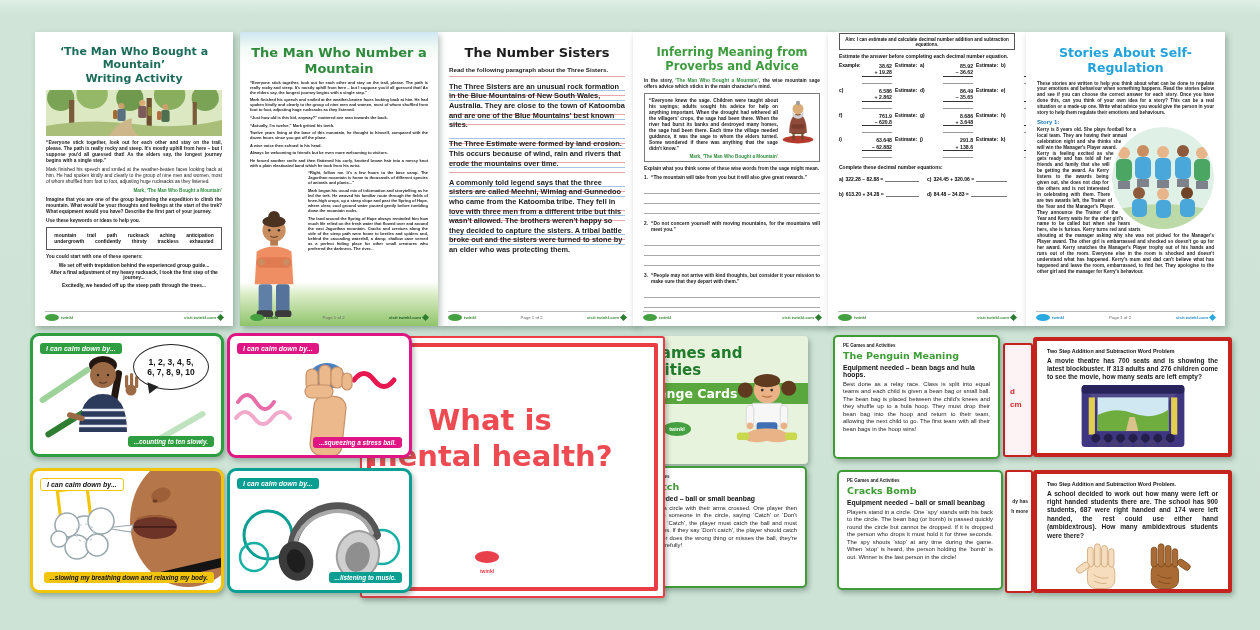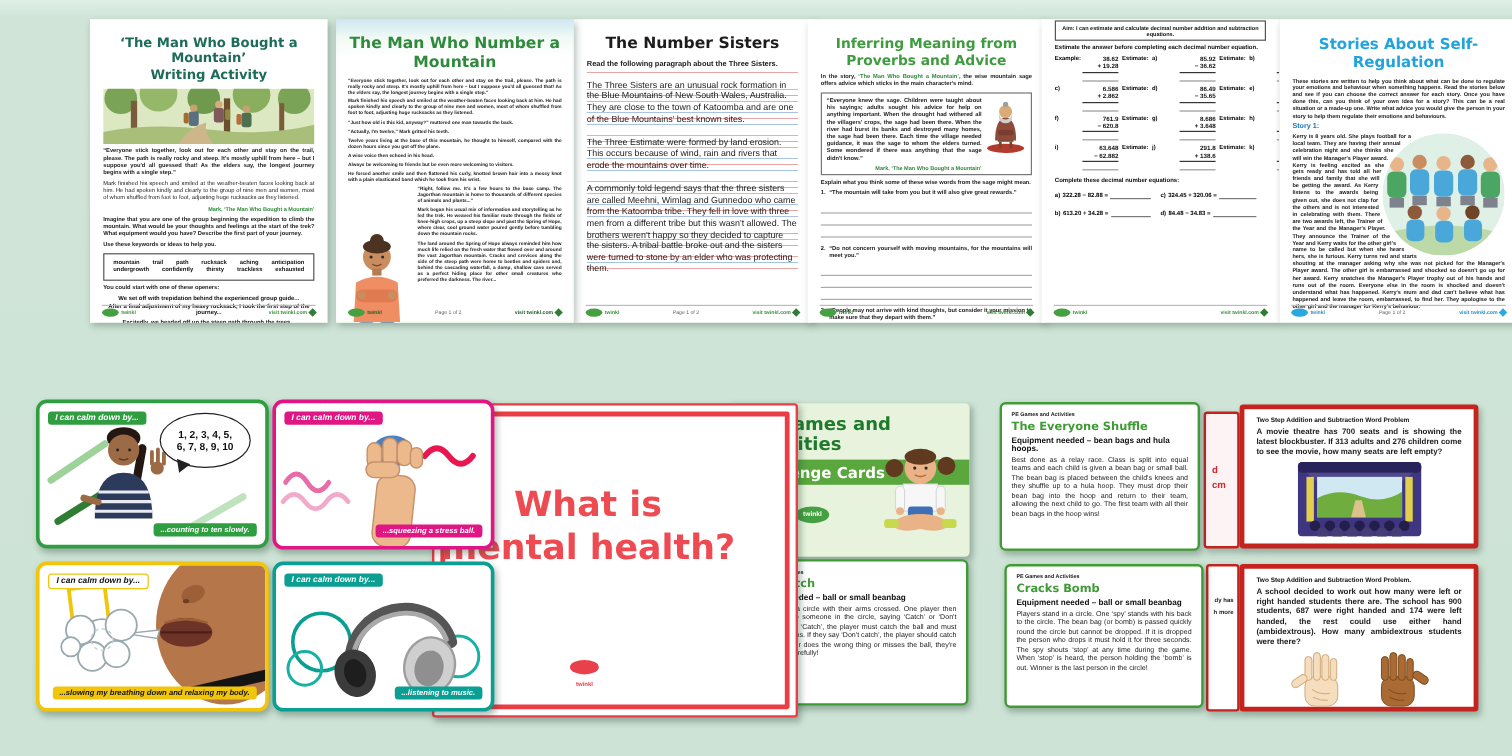--- a/index.html
+++ b/index.html
@@ -1,23 +1,23 @@
 <!DOCTYPE html>
 <html><head>
 <meta charset="utf-8">
 <style>
   html,body{margin:0;padding:0;}
   body{width:1260px;height:630px;position:relative;overflow:hidden;
        background:linear-gradient(180deg,#e0efe6 0,#d0e5d8 14px,#cde3d5 100%);
        font-family:"Liberation Sans",sans-serif;}
   .stage{position:absolute;inset:0;}
   
-  .page{position:absolute;top:16px;width:198px;height:253px;background:#fff;
+  .page{position:absolute;top:32px;width:198px;height:294px;background:#fff;
         box-shadow:2px 3px 6px rgba(40,70,55,.35);box-sizing:border-box;
-        padding:0 11px;overflow:hidden;margin-left:40px;}
+        padding:0 11px;overflow:hidden;}
   .p1{left:35px;z-index:10;}
   .p2{left:240px;z-index:9;padding:0 10px;
       background:linear-gradient(180deg,#cfe7f2 0,#f2faf5 16px,#fff 32px,#fff 250px,#dcedc8 262px,#8fc46a 294px);}
   .p3{left:438px;z-index:1;}
   .p4{left:633px;z-index:2;}
   .p5{left:828px;z-index:3;}
   .p6{left:1026px;z-index:4;width:199px;}
   .ttl{font-weight:bold;text-align:center;line-height:1.22;margin:13px 0 5px;font-family:"DejaVu Sans",sans-serif;}
   .ttl1{color:#1d6b5a;font-size:11px;}
   .ttl2{color:#2f8a3c;font-size:13px;margin-bottom:3px;}
@@ -41,21 +41,21 @@
   .cap{width:5px;height:5px;background:#2e7d32;transform:rotate(45deg);display:inline-block;}
   .cap.blue{background:#29a9e0;}
   .pgctr{color:#666;font-weight:normal;}
   
   .story-tx{font-size:4px;line-height:5px;margin:0 0 2.6px;text-align:justify;color:#222;}
   .ind{margin-left:58px;}
   .boy{position:absolute;left:8px;top:176px;width:56px;height:112px;}
   
   .intro3{font-size:6.2px;font-weight:bold;margin:4px 0 2px;color:#222;}
   .ruled{margin-top:3px;padding-top:6px;
-    background:repeating-linear-gradient(to bottom,#e9a6a6 0,#e9a6a6 .6px,transparent .6px,transparent 4.8px,#a9c4e2 4.8px,#a9c4e2 5.4px,transparent 5.4px,transparent 9.6px);}
+    background:repeating-linear-gradient(to bottom,#e9a6a6 0,#e9a6a6 .6px,transparent .6px,transparent 4.8px,#a9c4e2 4.8px,#a9c4e2 5.4px,transparent 5.4px,transparent 9.6px);font-weight:bold;}
   .ruled p{font-size:7.4px;line-height:9.6px;margin:0 0 9.6px;color:#222;}
   
   .qbox{border:1px solid #777;display:flex;gap:3px;padding:4px 4px 2px;margin:3px 0 4px;}
   .qbox .qt{flex:1;}
   .ansln{border-bottom:0.7px solid #aaa;height:9px;}
   .qnum{display:flex;gap:3px;margin-top:3px;}
   
   .aim{border:1px solid #555;font-size:4.6px;font-weight:bold;padding:2.5px 3px;margin:1px 0 3px;text-align:center;color:#111;}
   .inst{font-size:5px;font-weight:bold;margin:0 0 4px;color:#111;}
   .prow{display:flex;}
@@ -697,21 +697,21 @@
       <ellipse cx="42" cy="72" rx="17" ry="7" fill="#eab287" transform="rotate(8 42 72)"></ellipse>
       <circle cx="17" cy="62" r="3.5" fill="#eab287"></circle>
         <circle cx="53" cy="62" r="3.5" fill="#eab287"></circle>
       <rect x="3" y="69" width="13" height="8" rx="3" fill="#c9d94e"></rect>
       <rect x="54" y="69" width="13" height="8" rx="3" fill="#c9d94e"></rect>
     </svg>
   </div>
 
   <div class="card gcard cG">
     <div class="cat">PE Games and Activities</div>
-    <div class="gt">The Everyone Shuffle</div>
+    <div class="gt">The Penguin Meaning</div>
     <div class="eq2">Equipment needed – bean bags and hula hoops.</div>
     <div class="gb">Best done as a relay race. Class is split into equal teams and each child is given a bean bag or small ball. The bean bag is placed between the child's knees and they shuffle up to a hula hoop. They must drop their bean bag into the hoop and return to their team, allowing the next child to go. The first team with all their bean bags in the hoop wins!</div>
   </div>
 
   <div class="card gcard cH">
     <div class="cat">PE Games and Activities</div>
     <div class="gt">Don't Catch</div>
     <div class="eq2">Equipment needed – ball or small beanbag</div>
     <div class="gb">Players stand in a circle with their arms crossed. One player then throws the ball to someone in the circle, saying ‘Catch’ or ‘Don't catch’. If they say ‘Catch’, the player must catch the ball and must not move their arms. If they say ‘Don't catch’, the player should catch the ball! If a player does the wrong thing or misses the ball, they're out! Listen very carefully!</div>
   </div>

